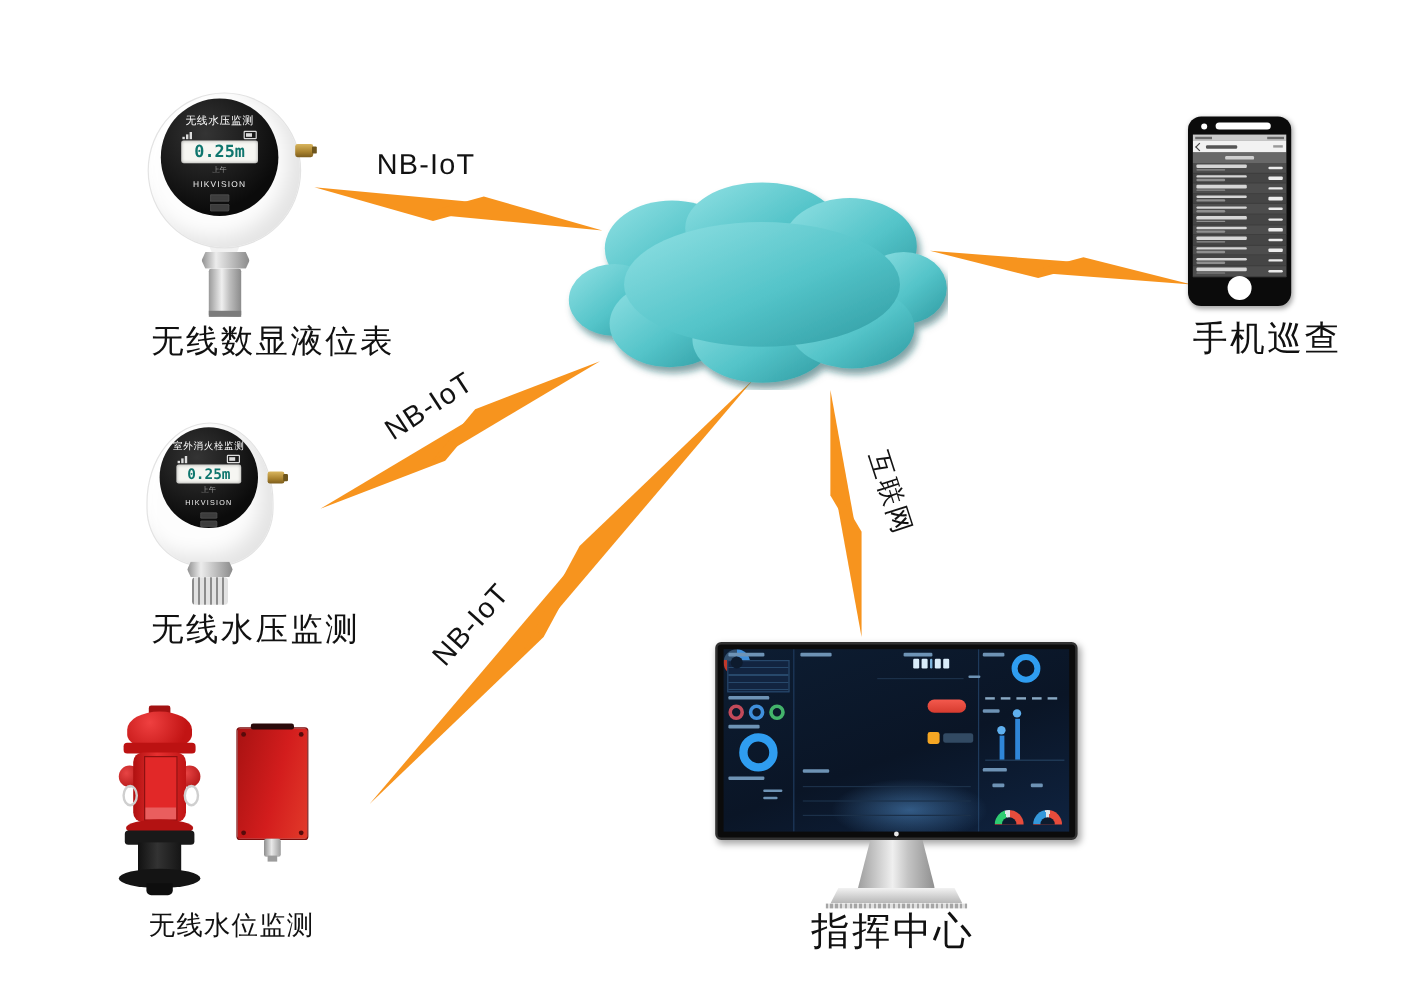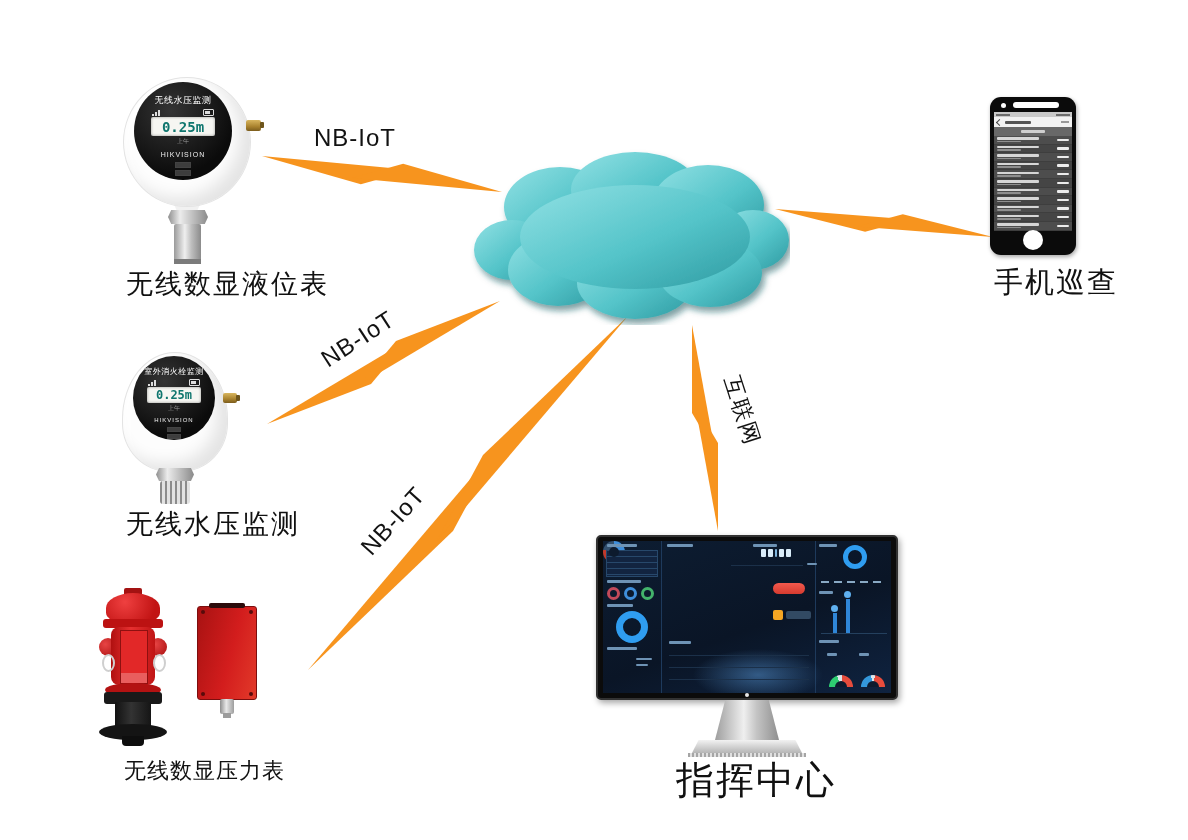--- a/index.html
+++ b/index.html
@@ -18,21 +18,21 @@
   .ll-2{left:317px;top:325px;transform:rotate(-33deg);}
   .ll-3{left:352px;top:507px;transform:rotate(-48deg);}
   .ll-4{left:706px;top:396px;font-size:22px;transform:rotate(72deg);letter-spacing:2px;}
 
   
   .caption{position:absolute;z-index:3;color:#111;white-space:nowrap;}
   .cap-level{left:126px;top:266px;font-size:27px;letter-spacing:2px;}
   .cap-pressure{left:126px;top:506px;font-size:27px;letter-spacing:2px;}
   .cap-hydrant{left:124px;top:756px;font-size:22px;letter-spacing:1px;}
   .cap-phone{left:976px;top:263px;width:160px;text-align:center;font-size:29px;letter-spacing:2px;}
-  .cap-monitor{left:676px;top:755px;width:160px;text-align:left;font-size:38px;letter-spacing:2px;}
+  .cap-monitor{left:676px;top:755px;width:160px;text-align:left;font-size:32px;letter-spacing:2px;}
 
   
   .dev{position:absolute;z-index:2;}
   .dev-level{left:120px;top:74px;width:160px;height:195px;}
   .dev-press{left:120px;top:350px;width:150px;height:160px;}
   .dev-body{position:absolute;background:#fdfdfd;border:1px solid #e3e3e3;
             box-shadow:inset -10px -8px 16px rgba(0,0,0,.10), inset 6px 6px 10px rgba(255,255,255,.9);}
   .dev-level .dev-body{left:3px;top:3px;width:126px;height:128px;border-radius:50%;}
   .dev-level .dev-tail{position:absolute;left:45px;top:122px;width:44px;height:16px;background:#f1f1f1;
             clip-path:polygon(12% 0,88% 0,72% 100%,28% 100%);}
@@ -307,21 +307,21 @@
     <div class="hy-tip"></div>
   </div>
   <div class="redbox">
     <div class="handle"></div>
     <div class="screw tl"></div>
       <div class="screw tr"></div>
     <div class="screw bl"></div>
       <div class="screw br"></div>
     <div class="fitting"></div>
   </div>
-  <div class="caption cap-hydrant">无线数显压力表</div>
+  <div class="caption cap-hydrant">无线水位监测</div>
 
   <div class="phone">
     <div class="ph-cam"></div>
     <div class="ph-speaker"></div>
     <div class="ph-screen">
       <div class="ph-status">
           <i></i>
           <i></i>
         </div>
       <div class="ph-nav">

